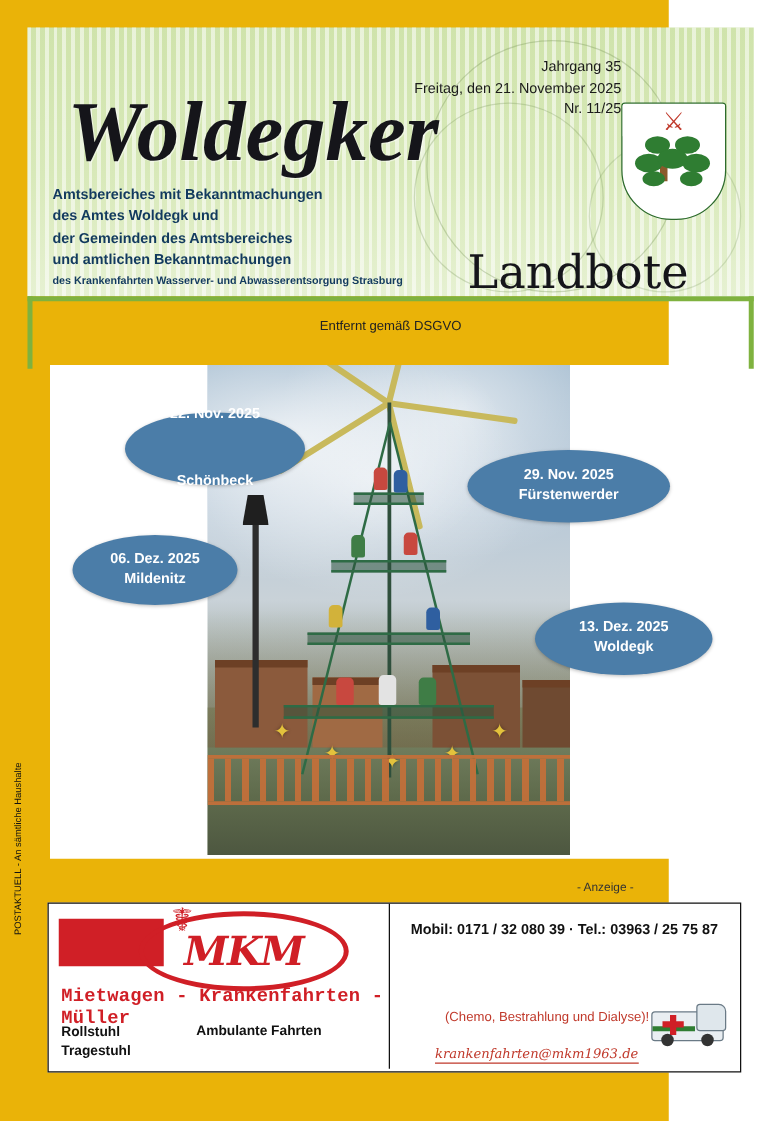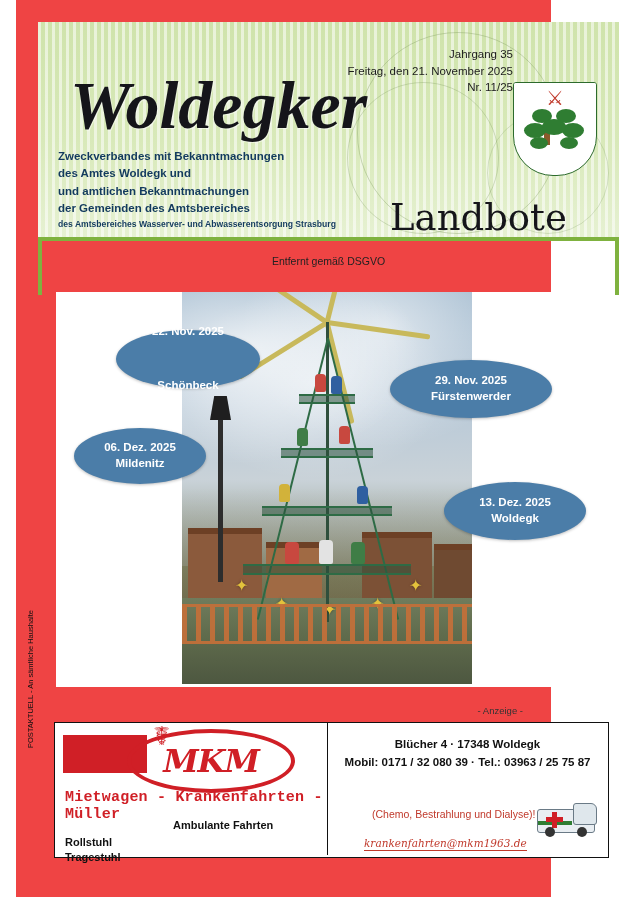--- a/index.html
+++ b/index.html
@@ -10,24 +10,24 @@
   body {
     width: 625px;
     height: 897px;
     overflow: hidden;
     font-family: "Liberation Sans", sans-serif;
     position: relative;
   }
 
   .page {
     position: absolute;
-    left: 16px; top: 0;
+    left: 0; top: 0;
     width: 535px;
     height: 897px;
-    background: #ef4444;
+    background: #eab308;
   }
 
   
   .masthead {
     position: absolute;
     left: 22px;
     top: 22px;
     width: 581px;
     height: 215px;
     background:
@@ -421,21 +421,20 @@
     font-family: Liberation Mono, monospace;
   }
   .ad-services {
     position: absolute;
     left: 10px;
     top: 96px;
     font-size: 11px;
     font-weight: bold;
     color: #111;
     line-height: 1.35;
-    margin-top: 16px;
   }
   .ad-services2 {
     position: absolute;
     left: 118px;
     top: 96px;
     font-size: 11px;
     font-weight: bold;
     color: #111;
   }
   .ad-divider {
@@ -562,25 +561,25 @@
     <div class="issue-info">
       <div>Jahrgang 35</div>
       <div>Freitag, den 21. November 2025</div>
       <div>Nr. 11/25</div>
     </div>
 
     <div class="title-main">Woldegker</div>
     <div class="title-sub">Landbote</div>
 
     <div class="subtitle-block">
-      <div>Zweckverbandes mit Bekanntmachungen</div>
+      <div>Amtsbereiches mit Bekanntmachungen</div>
       <div>des Amtes Woldegk und</div>
+      <div>der Gemeinden des Amtsbereiches</div>
       <div>und amtlichen Bekanntmachungen</div>
-      <div>der Gemeinden des Amtsbereiches</div>
-      <div class="small">des Amtsbereiches Wasserver- und Abwasserentsorgung Strasburg</div>
+      <div class="small">des Krankenfahrten Wasserver- und Abwasserentsorgung Strasburg</div>
     </div>
 
     <div class="coat">
       <div class="shield-top"></div>
       <div class="griffin">⚔</div>
       <div class="trunk"></div>
       <div class="tree">
         <div class="leaf" style="left:10px; top:4px;  width:20px; height:14px;"></div>
         <div class="leaf" style="left:34px; top:4px;  width:20px; height:14px;"></div>
         <div class="leaf" style="left:2px;  top:18px; width:22px; height:15px;"></div>
@@ -675,21 +674,20 @@
         <div>Rollstuhl</div>
         <div>Tragestuhl</div>
       </div>
       <div class="ad-services2">Ambulante Fahrten</div>
     </div>
 
     <div class="ad-divider"></div>
 
     <div class="ad-right">
       <div class="ad-address">
-        <div>Blücher 4 · 17348 Woldegk</div>
         <div>Mobil: 0171 / 32 080 39 · Tel.: 03963 / 25 75 87</div>
       </div>
       <div class="ad-note">
         <div>(Chemo, Bestrahlung und Dialyse)!</div>
       </div>
       <div class="ad-email">krankenfahrten@mkm1963.de</div>
 
       <div class="ambulance">
         <div class="amb-body"></div>
         <div class="amb-cab"></div>

